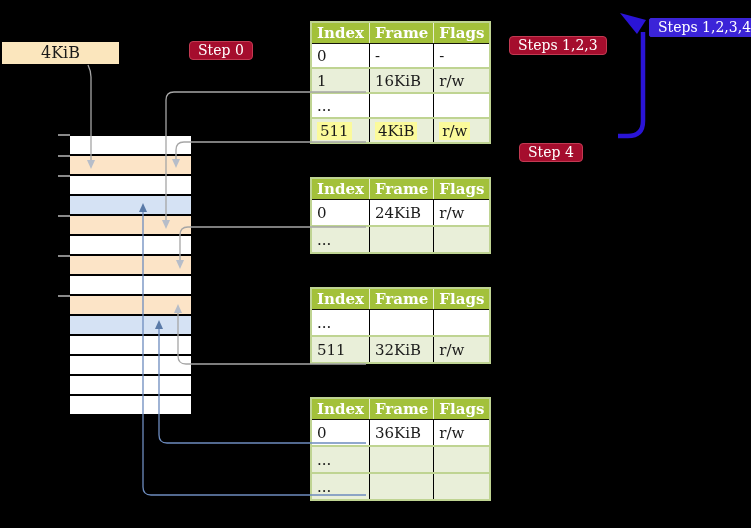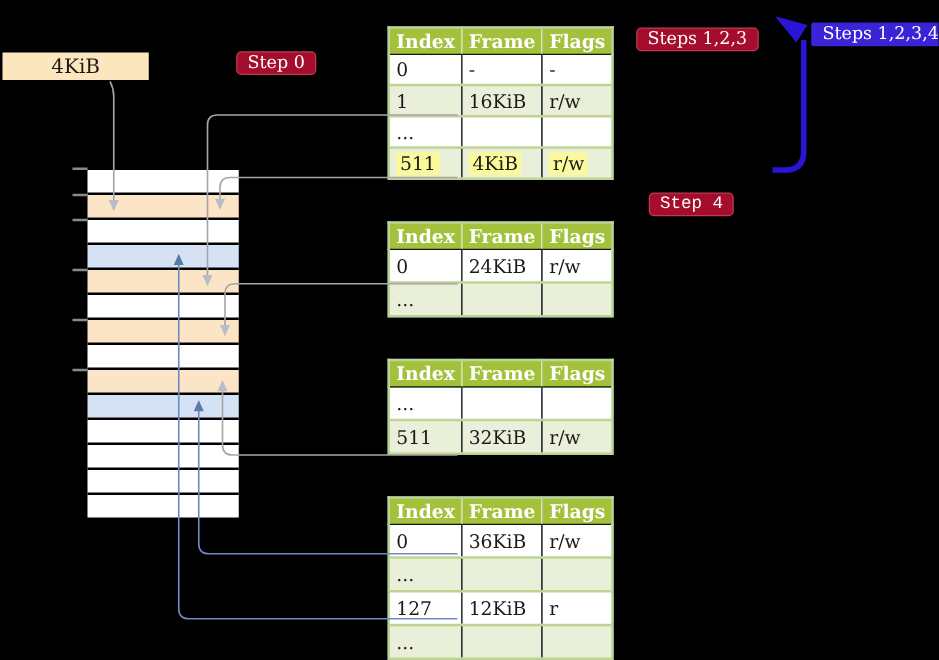--- a/index.html
+++ b/index.html
@@ -14,23 +14,23 @@
     text-align:center;
   }
   
   .badge {
     position:absolute; height:17px; line-height:17px; color:#fff;
     font-size:14px; text-align:center; padding:0 8px; white-space:nowrap;
   }
   .badge.red  { background:#a50d2d; border:1px solid #c23a52; border-radius:4px; }
   .badge.blue { background:#3b24d8; border:1px solid #3b24d8; border-radius:2px; }
   .b-step0    { left:189px; top:41px; }
-  .b-steps123 { left:509px; top:22px; }
+  .b-steps123 { left:509px; top:36px; }
   .b-steps1234{ left:649px; top:18px; }
-  .b-step4    { left:519px; top:154px;font-family:Liberation Mono, monospace; }
+  .b-step4    { left:519px; top:143px; }
   
   .memstrip {
     position:absolute; left:70px; top:136px; width:121px;
   }
   .mrow { height:18px; border-bottom:2px solid #000; }
   .mrow:last-child { border-bottom:none; }
   .mrow-white  { background:#ffffff; }
   .mrow-orange { background:#fce4c7; }
   .mrow-blue   { background:#d5e2f4; }
   .tick {
@@ -209,25 +209,20 @@
         <tr>
           <td>0</td>
           <td>36KiB</td>
           <td>r/w</td>
         </tr>
         <tr class="alt">
           <td>...</td>
           <td></td>
           <td></td>
         </tr>
-        <tr>
-          <td>127</td>
-          <td>12KiB</td>
-          <td>r</td>
-        </tr>
         <tr class="alt">
           <td>...</td>
           <td></td>
           <td></td>
         </tr>
       </tbody>
     </table>
 
   <svg class="overlay" width="751" height="528" viewBox="0 0 751 528">
     <g>

